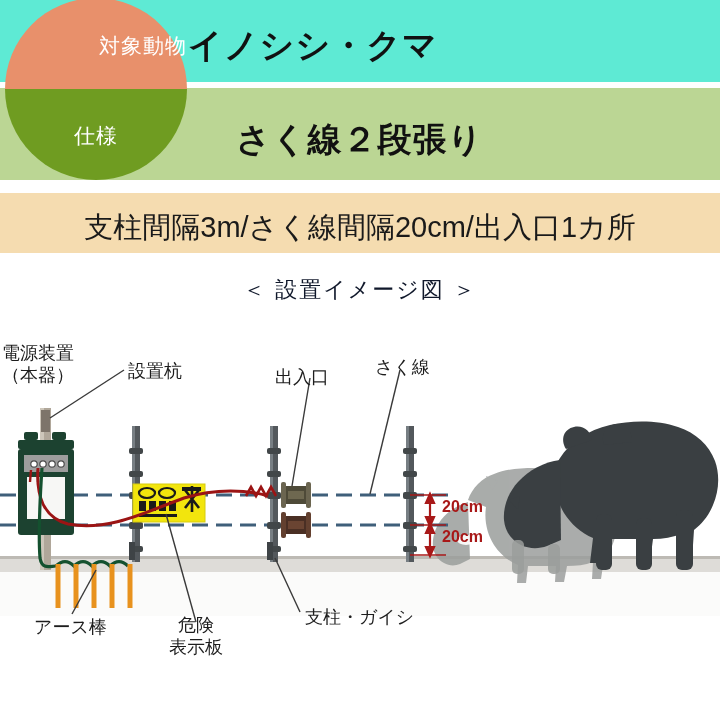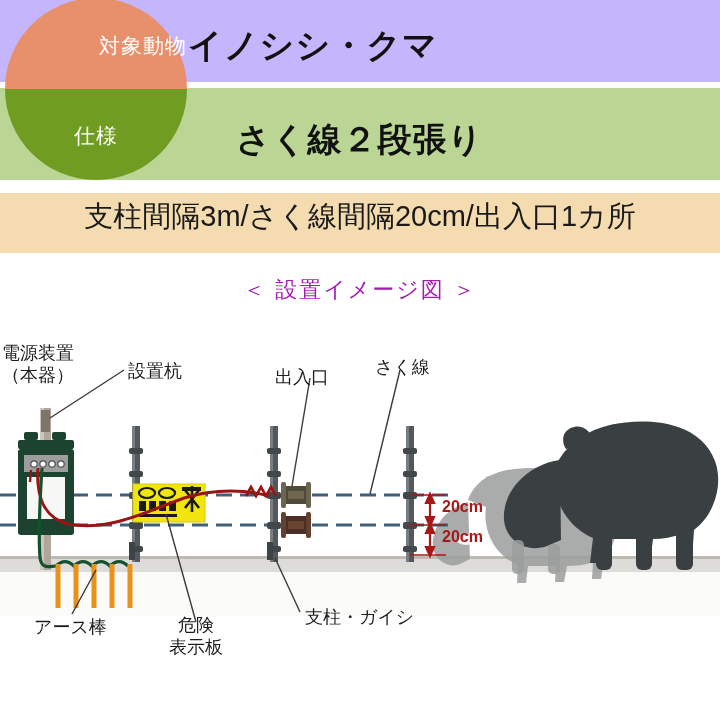--- a/index.html
+++ b/index.html
@@ -14,21 +14,21 @@
   }
 
   
   .band {
     position: absolute;
     left: 0; width: 720px;
     box-sizing: border-box;
   }
   .band-animal {
     top: 0; height: 82px;
-    background: #c4b5fd;
+    background: #5eead4;
   }
   .band-spec {
     top: 88px; height: 92px;
     background: #bbd694;
   }
   .band-detail {
     top: 193px; height: 60px;
     background: #f5dcb0;
   }
   .band-text {
@@ -38,21 +38,21 @@
     font-size: 34px;
     font-weight: 700;
     letter-spacing: 1px;
     white-space: nowrap;
   }
   .band-animal .band-text { top: 23px; }
   .band-spec   .band-text { top: 29px; margin-left: 48px; }
 
   .detail-text {
     position: absolute;
-    top: 197px; left: 0; width: 720px;
+    top: 208px; left: 0; width: 720px;
     text-align: center;
     font-size: 29px;
     font-weight: 400;
     color: #1a1a1a;
     letter-spacing: 0px;
     white-space: nowrap;
   }
 
   
   .badge-circle {
@@ -88,21 +88,21 @@
   }
   .badge-label-top { top: 34px; text-align: right; }
   .badge-label-bot { top: 124px; }
 
   
   .diagram-title {
     position: absolute;
     top: 275px; left: 0; width: 720px;
     text-align: center;
     font-size: 22px;
-    color: #a21caf;
+    color: #0f172a;
     letter-spacing: 2px;
     white-space: nowrap;
   }
 
   
   .diagram {
     position: absolute;
     top: 318px; left: 0;
     width: 632px; height: 402px;
     background: #ffffff;

